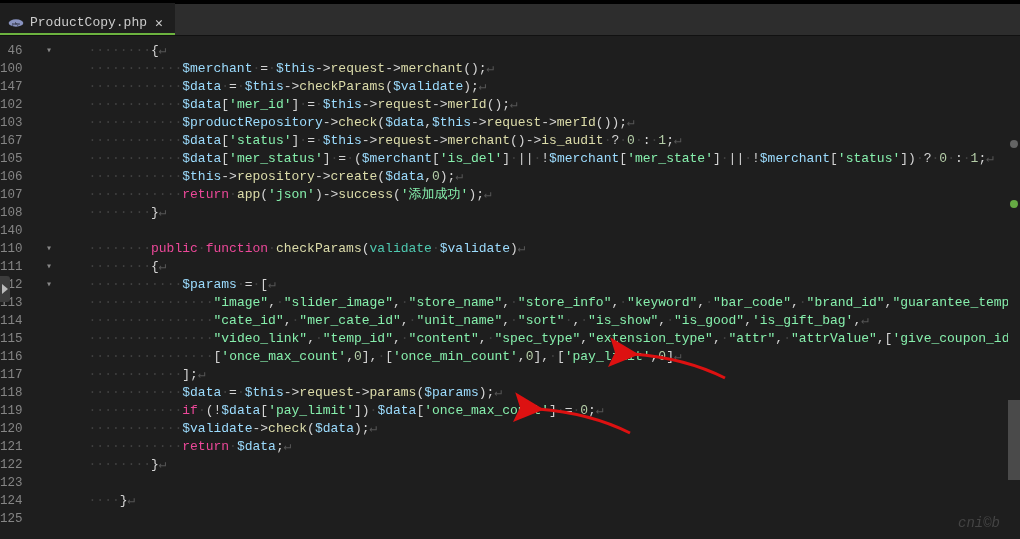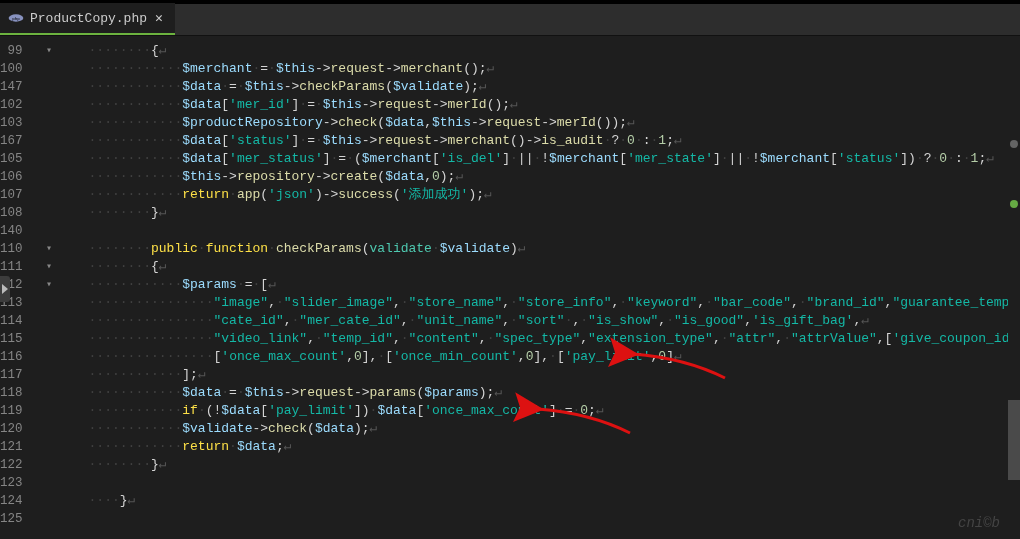--- a/index.html
+++ b/index.html
@@ -19,22 +19,22 @@
   }
   .tabs {
     display:flex;
     background:#2d2d2d;
     border-bottom:1px solid #111;
     height:32px;
     align-items:flex-end;
   }
   .tab {
     display:flex;
-    align-items:center;
-    padding:6px 10px 6px 8px;
+    align-items:flex-start;
+    padding:12px 10px 6px 8px;
     background:#2d2d2d;
     color:#ccc;
     font-size:13px;
     gap:6px;
     height:32px;
     cursor:pointer;
   }
   .tab.active {
     background:#1e1e1e;
     border-bottom:2px solid #6cb33f;
@@ -76,25 +76,25 @@
     color:#888;
   }
   .fold div{height:18px;}
   .code {
     padding:6px 0 0 60px;
     line-height:18px;
     white-space:pre;
     position:relative;
   }
   .cl { height:18px; }
-  .k { color:#fde047; }       
+  .k { color:#ec4899; }       
   .v { color:#9cdcfe; }       
   .p { color:#d4d4d4; }       
   .m { color:#dcdcaa; }       
-  .s { color:#14b8a6;text-align:center; }       
+  .s { color:#86efac;text-align:center; }       
   .n { color:#b5cea8; }       
   .op{ color:#d4d4d4; }
   .cls{ color:#4ec9b0;margin-top:15px; }
   .ws { color:#404040; }
   .eol{ color:#555; }
   .arrow {
     position:absolute;
     pointer-events:none;
   }
   .arrow svg { overflow:visible; }
@@ -163,21 +163,21 @@
         <text x="12" y="8.5" font-size="6" text-anchor="middle" fill="#232531" font-family="Arial" font-weight="bold">php</text>
       </svg>
     </span>
     <span>ProductCopy.php</span>
     <span class="close">✕</span>
   </div>
 </div>
 
 <div class="editor">
   <div class="gutter" id="gutter">
-      <div class="ln">99</div>
+      <div class="ln">46</div>
       <div class="ln">100</div>
       <div class="ln">147</div>
       <div class="ln">102</div>
       <div class="ln">103</div>
       <div class="ln">167</div>
       <div class="ln">105</div>
       <div class="ln">106</div>
       <div class="ln">107</div>
       <div class="ln">108</div>
       <div class="ln">140</div>

